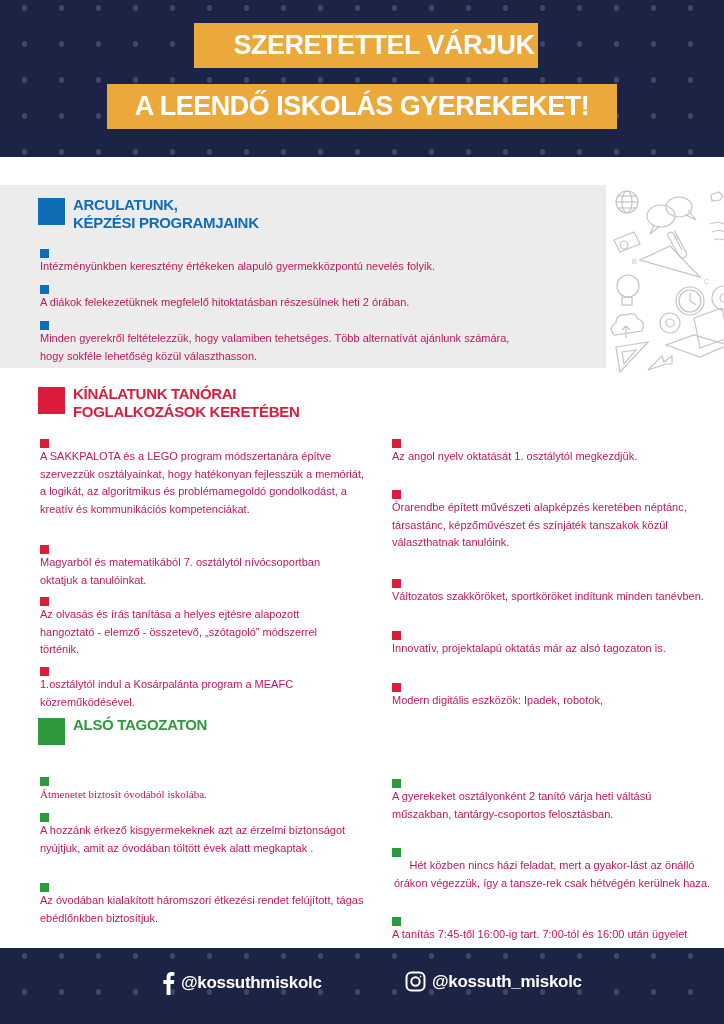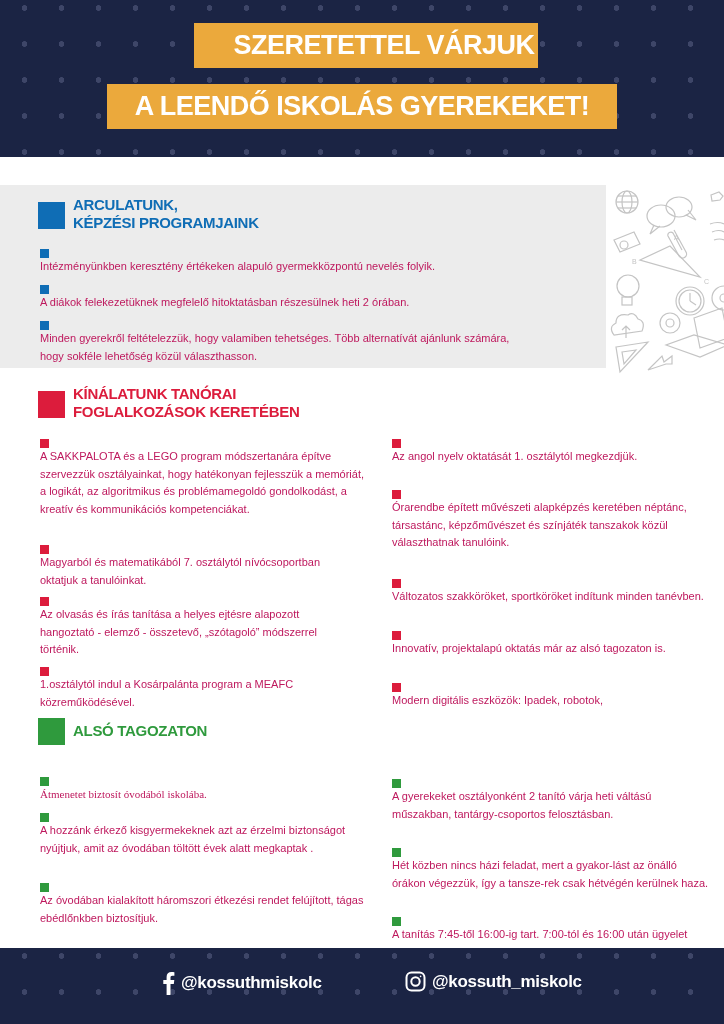--- a/index.html
+++ b/index.html
@@ -25,21 +25,21 @@
     .banner-1 { left: 194px; top: 23px; width: 344px; height: 45px; padding-left: 36px; }
     .banner-2 { left: 107px; top: 84px; width: 510px; height: 45px; }
 
     
     .panel-gray { position: absolute; left: 0; top: 185px; width: 606px; height: 183px; background: #ececec; }
 
     
     .doodles { position: absolute; left: 606px; top: 180px; width: 118px; height: 195px; }
 
     
-    .sec-head { position: absolute; display: flex; align-items: center; }
+    .sec-head { position: absolute; display: flex; align-items: flex-start; }
     .sec-square { width: 27px; height: 27px; margin-right: 8px; margin-top: 2px; flex-shrink: 0; }
     .sec-title {
       font-weight: bold; font-size: 15px; line-height: 18px; letter-spacing: -0.3px;
     }
     .blue .sec-square { background: #0f6db5; }
     .blue .sec-title { color: #0f6db5; }
     .red .sec-square { background: #dc1c3c; }
     .red .sec-title { color: #dc1c3c; }
     .green .sec-square { background: #2f9a3d; }
     .green .sec-title { color: #2f9a3d; }
@@ -222,21 +222,21 @@
 </div>
 <div class="item" style="left:40px; top:879px; width:325px;">
   <span class="bullet b-green"></span>
   <span>Az óvodában kialakított háromszori étkezési rendet felújított, tágas ebédlőnkben biztosítjuk.</span>
 </div>
 
 <div class="item" style="left:392px; top:775px; width:320px;">
   <span class="bullet b-green wide"></span>
   <span>A gyerekeket osztályonként 2 tanító várja heti váltású műszakban, tantárgy-csoportos felosztásban.</span>
 </div>
-<div class="item" style="left:392px; top:844px; width:320px;">
+<div class="item" style="left:392px; top:844px; width:320px;text-align:center;">
   <span class="bullet b-green wide"></span>
   <span>Hét közben nincs házi feladat, mert a gyakor-lást az önálló órákon végezzük, így a tansze-rek csak hétvégén kerülnek haza.</span>
 </div>
 <div class="item" style="left:392px; top:913px; width:320px;">
   <span class="bullet b-green wide"></span>
   <span>A tanítás 7:45-től 16:00-ig tart. 7:00-tól és 16:00 után ügyelet vehető igénybe.</span>
 </div>
 
 <div class="footer dotted">
   <div class="social" style="left:162px;">

